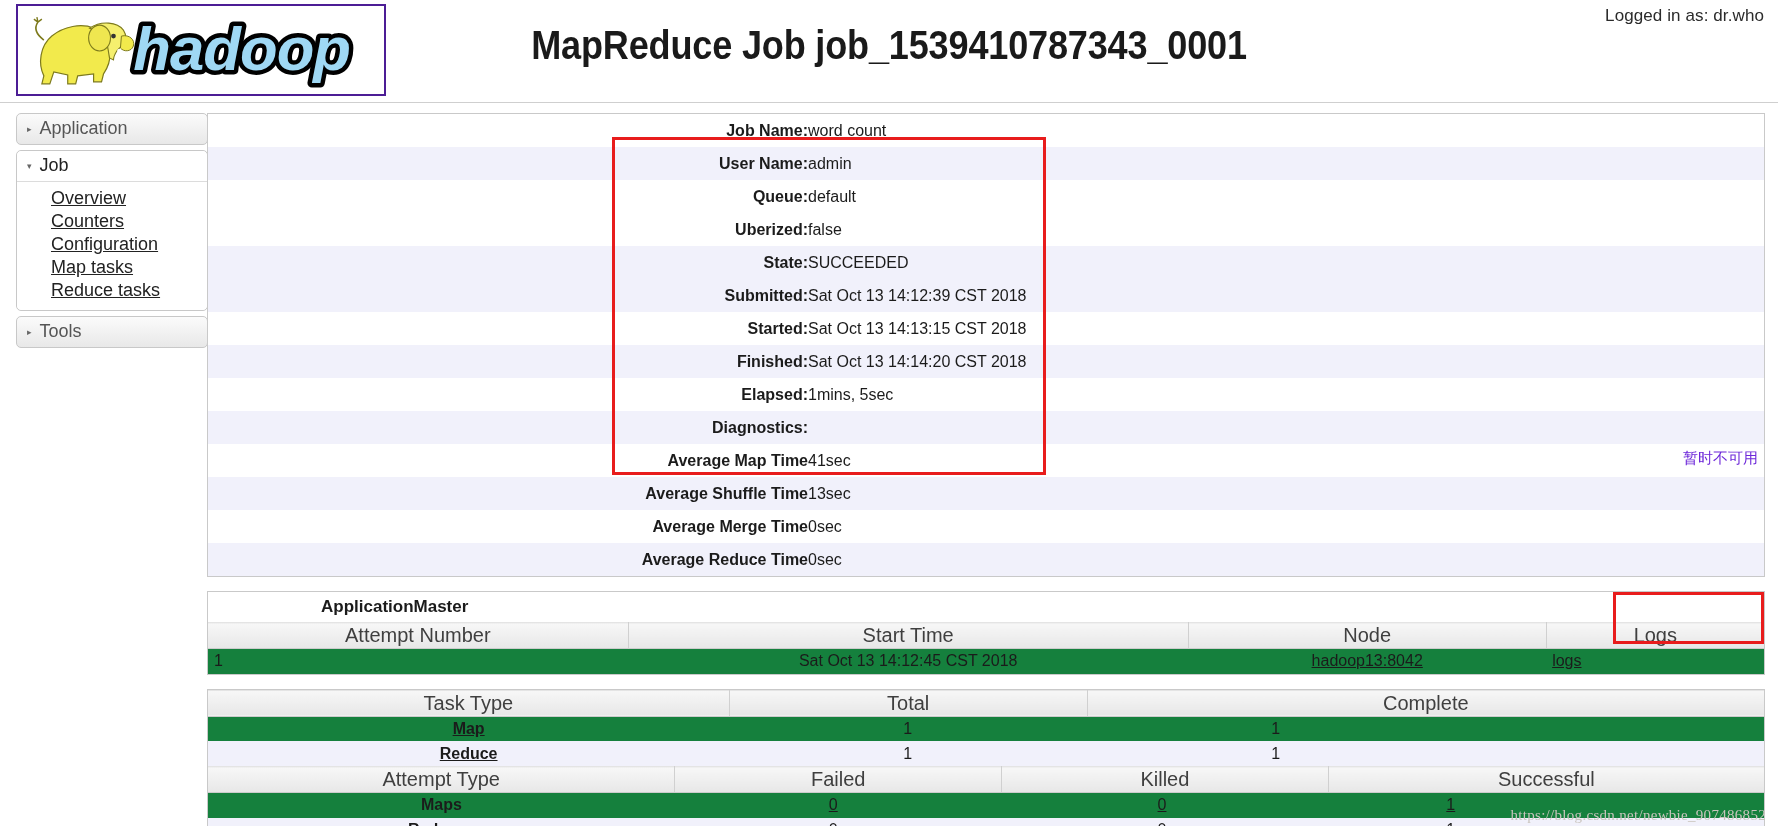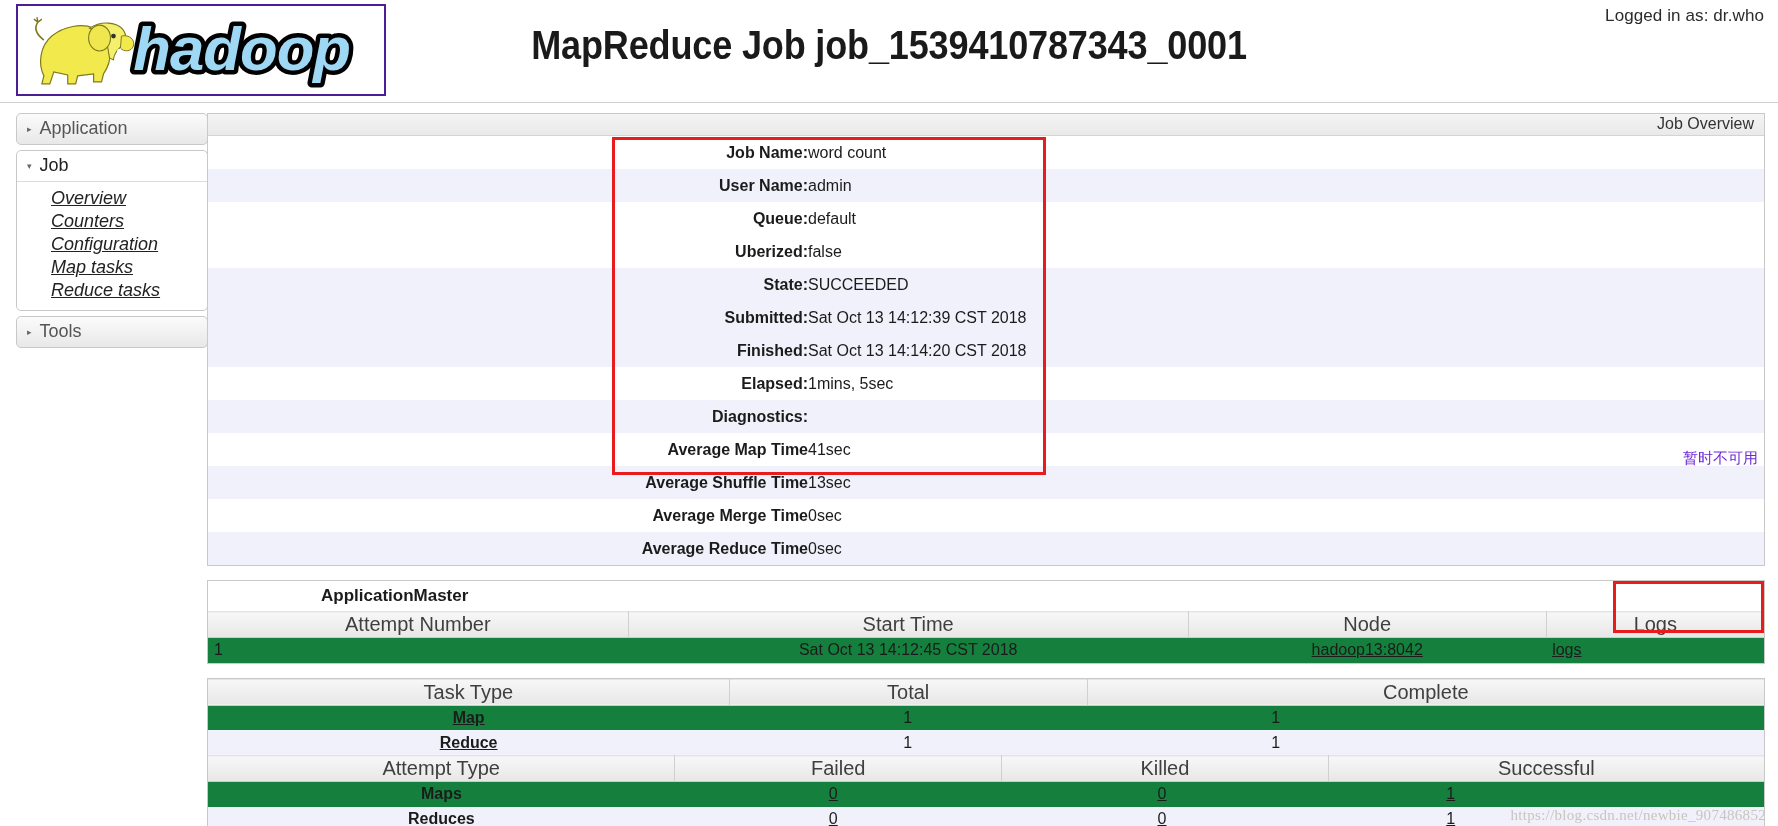--- a/index.html
+++ b/index.html
@@ -92,21 +92,20 @@
     top: 1px;
   }
   .acc-body { padding: 5px 0 8px 0; background:#fff; border-radius: 0 0 5px 5px;}
   .acc-body a {
     display: block;
     font-size: 18px;
     color: #222;
     text-decoration: underline;
     padding: 1px 0 1px 34px;
     line-height: 1.17;
-    font-style: italic;
   }
 
   .content {
     position: absolute;
     left: 207px; top: 10px;
     width: 1558px;
   }
 
   
   .panel { border: 1px solid #c9c9c9; background:#fff; }
@@ -277,21 +276,20 @@
         <div class="acc-head">
           <span class="tri">▸</span>
           <span>Tools</span>
         </div>
       </div>
     </div>
 
     <div class="content">
 
       <div class="panel" style="position:relative;">
-        <div class="panel-title-bar">Job Overview</div>
         <table class="grid">
           <tbody id="ov-body">
               <tr class="ov-row">
                 <td class="ov-key">Job Name:</td>
                 <td class="ov-val">word count</td>
               </tr>
               <tr class="ov-row alt">
                 <td class="ov-key">User Name:</td>
                 <td class="ov-val">admin</td>
               </tr>
@@ -303,20 +301,24 @@
                 <td class="ov-key">Uberized:</td>
                 <td class="ov-val">false</td>
               </tr>
               <tr class="ov-row alt">
                 <td class="ov-key">State:</td>
                 <td class="ov-val">SUCCEEDED</td>
               </tr>
               <tr class="ov-row alt">
                 <td class="ov-key">Submitted:</td>
                 <td class="ov-val">Sat Oct 13 14:12:39 CST 2018</td>
+              </tr>
+              <tr class="ov-row">
+                <td class="ov-key">Started:</td>
+                <td class="ov-val">Sat Oct 13 14:13:15 CST 2018</td>
               </tr>
               <tr class="ov-row alt">
                 <td class="ov-key">Finished:</td>
                 <td class="ov-val">Sat Oct 13 14:14:20 CST 2018</td>
               </tr>
               <tr class="ov-row">
                 <td class="ov-key">Elapsed:</td>
                 <td class="ov-val">1mins, 5sec</td>
               </tr>
               <tr class="ov-row alt">

